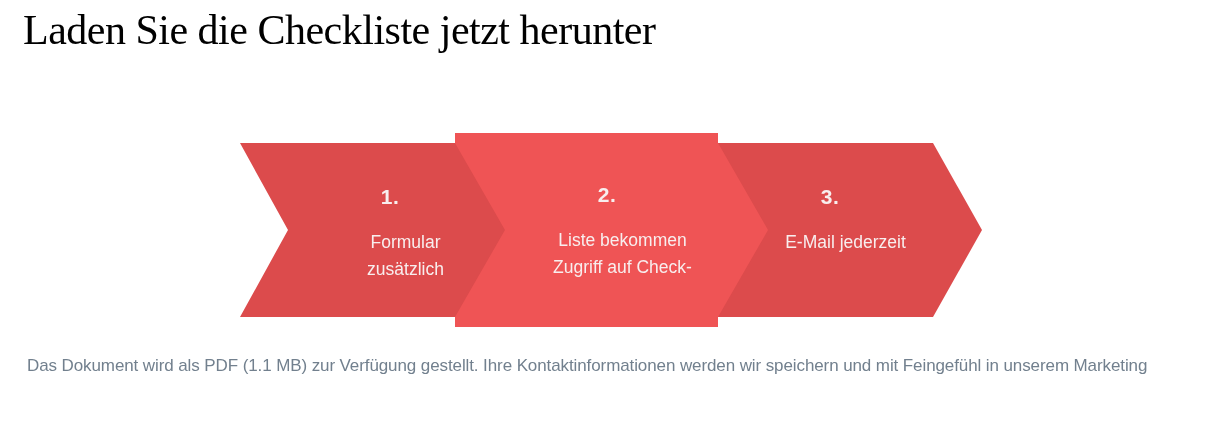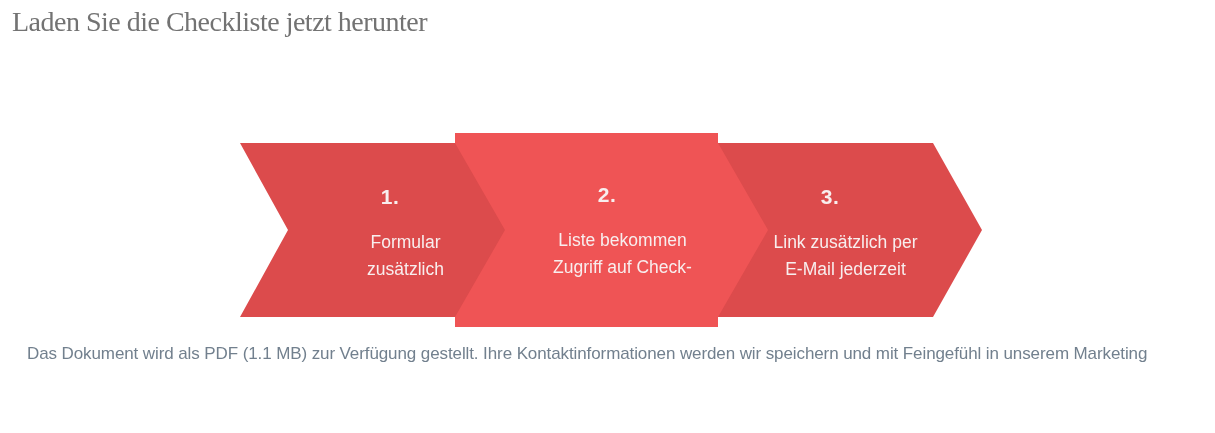--- a/index.html
+++ b/index.html
@@ -5,27 +5,27 @@
   * { margin: 0; padding: 0; box-sizing: border-box; }
   html, body { width: 1215px; height: 433px; }
   body {
     position: relative;
     background: #ffffff;
     font-family: "Liberation Sans", sans-serif;
     overflow: hidden;
   }
   .page-title {
     position: absolute;
-    left: 12px;
+    left: 23px;
     top: 6px;
     font-family: "Liberation Serif", serif;
     font-weight: 400;
-    font-size: 28px;
+    font-size: 42px;
     letter-spacing: -0.5px;
-    color: #737373;
+    color: #000000;
     white-space: nowrap;
   }
   .arrows-svg {
     position: absolute;
     left: 0;
     top: 0;
     width: 1215px;
     height: 433px;
   }
   .arrow-primary   { fill: #dc4b4c; }
@@ -51,21 +51,21 @@
     line-height: 27px;
     font-weight: 400;
     margin-left: 31px;
   }
   .step-1 { left: 300px; top: 186px; }
   .step-2 { left: 517px; top: 184px; }
   .step-3 { left: 740px; top: 186px; }
   .footer-note {
     position: absolute;
     left: 27px;
-    top: 339px;
+    top: 351px;
     width: 1175px;
     color: #72808e;
     font-size: 17px;
     line-height: 30px;
     letter-spacing: -0.1px;
   }
   .footer-note .footer-line { white-space: nowrap; }
 </style>
 </head>
 <body>
@@ -88,19 +88,18 @@
 </div>
 
 <div class="step-text step-2">
   <div class="step-number">2.</div>
   <div class="step-line">Liste bekommen</div>
   <div class="step-line">Zugriff auf Check-</div>
 </div>
 
 <div class="step-text step-3">
   <div class="step-number">3.</div>
-  <div class="step-line">Link zusätzlich per</div>
   <div class="step-line">E-Mail jederzeit</div>
 </div>
 
 <div class="footer-note">
   <div class="footer-line">Das Dokument wird als PDF (1.1 MB) zur Verfügung gestellt. Ihre Kontaktinformationen werden wir speichern und mit Feingefühl in unserem Marketing</div>
 </div>
 
 </body></html>

